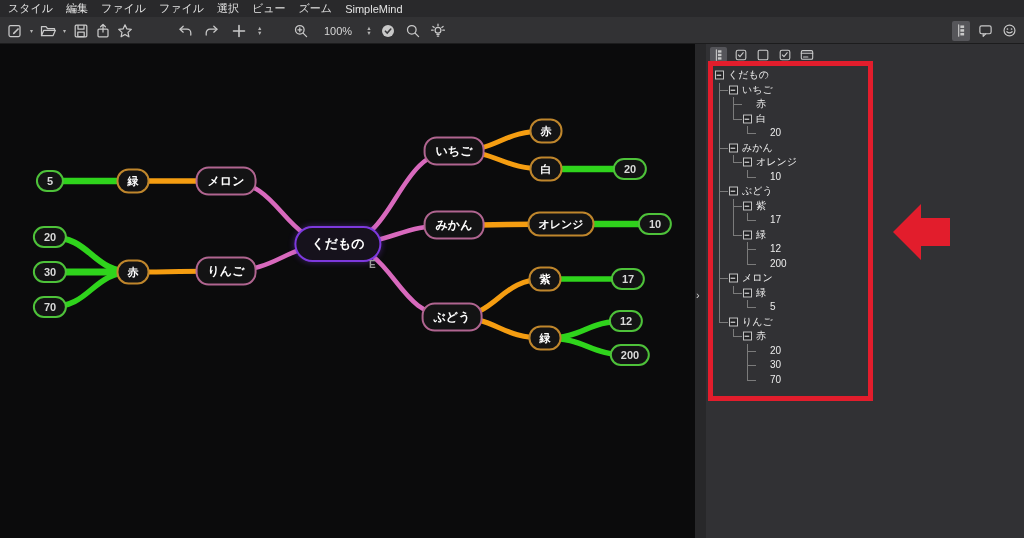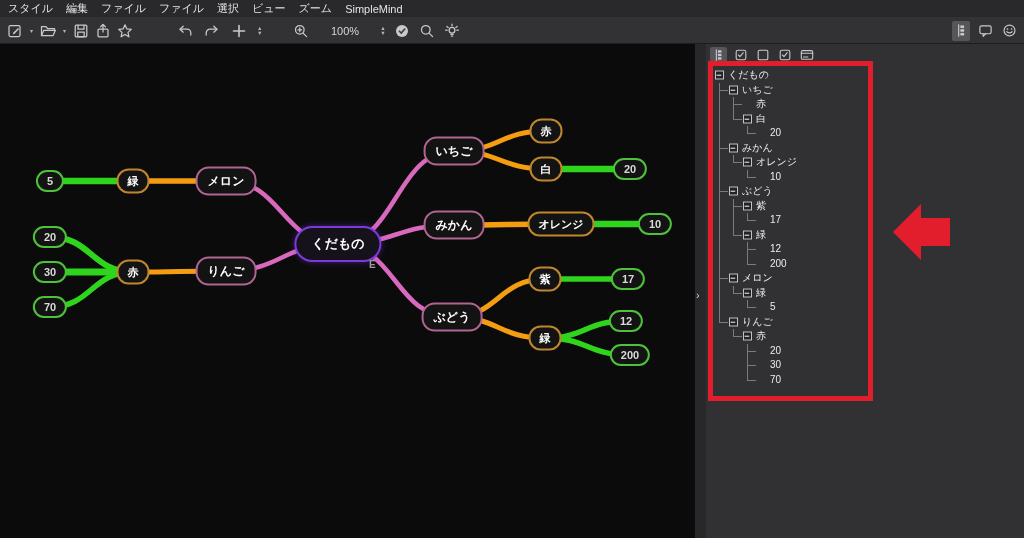--- a/index.html
+++ b/index.html
@@ -16,21 +16,21 @@
   .tbg{position:absolute;top:0;height:27px;display:flex;align-items:center;}
   .g1{left:6px;gap:4px;}
   .g2{left:176px;gap:9px;}
   .g3{left:292px;gap:7px;}
   .g4{right:0;gap:6px;width:72px;overflow:hidden;justify-content:flex-start;}
   .tbtn{display:flex;align-items:center;justify-content:center;width:18px;height:20px;flex:0 0 auto;}
   .tbtn.active{background:#56565a;border-radius:2px;}
   .tbtn svg{display:block;}
   .caret{font-size:6px;color:#b5b5b5;width:7px;text-align:center;flex:0 0 auto;}
   .stepper{display:flex;flex-direction:column;font-size:5.5px;line-height:4.6px;color:#b5b5b5;flex:0 0 auto;}
-  .zoomlabel{color:#d6d6d6;font-size:11px;margin:0 14px;flex:0 0 auto;}
+  .zoomlabel{color:#d6d6d6;font-size:11px;margin:0 7px;flex:0 0 auto;}
   .ic{stroke:#c9c9c9;fill:none;stroke-width:1.25;stroke-linecap:round;stroke-linejoin:round;}
   .icf{fill:#c9c9c9;stroke:none;}
   
   .main{position:absolute;left:0;top:44px;width:1024px;height:494px;display:flex;}
   .canvas{position:relative;width:695px;height:494px;background:#0b0b0c;flex:0 0 auto;overflow:hidden;}
   .canvas svg{position:absolute;left:0;top:0;}
   .splitter{position:relative;width:11px;height:494px;background:#28282a;flex:0 0 auto;}
   .chev{position:absolute;left:1px;top:246px;color:#cfcfcf;font-size:11px;line-height:11px;}
   .panel{position:relative;width:318px;height:494px;background:#313134;flex:0 0 auto;overflow:hidden;}
   

